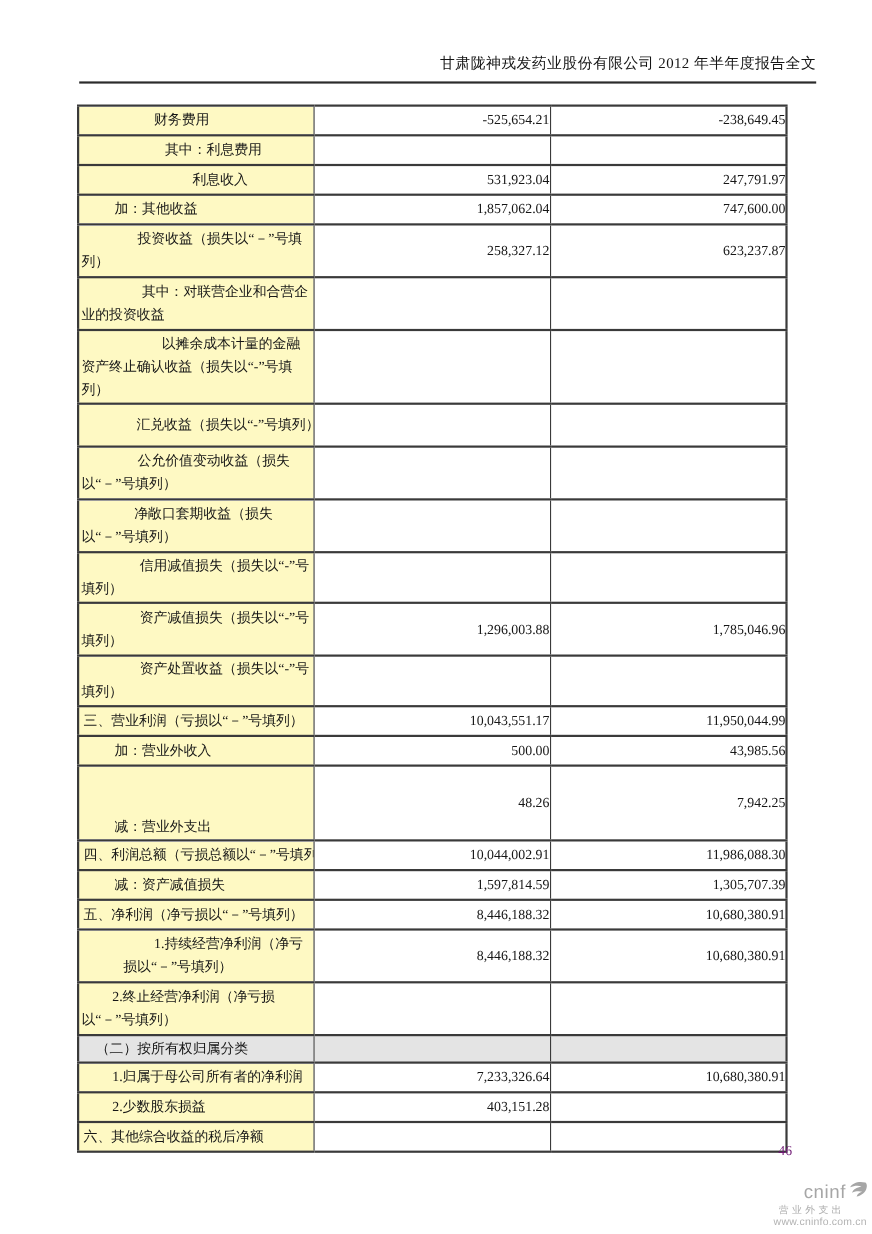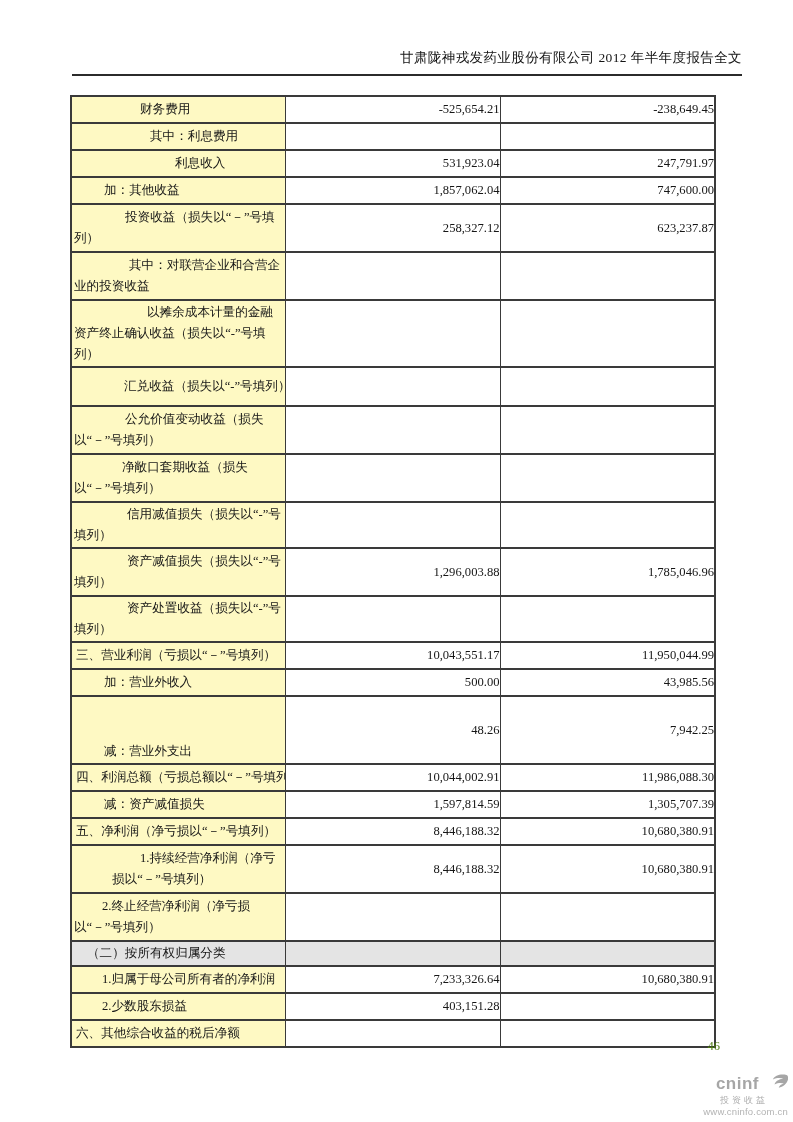--- a/index.html
+++ b/index.html
@@ -49,32 +49,32 @@
   }
   .lbl.nowrap{white-space:nowrap;}
   td.c2,td.c3{
     text-align:right;
     padding-right:5px;
     font-variant-numeric:lining-nums;
   }
   
   .page-number{
     position:absolute;left:686px;top:1039px;width:34px;
-    text-align:right;font-size:12.5px;color:#4d7c0f;
+    text-align:right;font-size:12.5px;color:#701a75;
   }
   .cninfo-logo{
     position:absolute;top:1074px;right:5px;
     text-align:right;
     color:#a9a9a9;
     font-family:"Liberation Sans","DejaVu Sans",sans-serif;
     line-height:1.1;
   }
   .brand-row{
-    display:flex;align-items:center;justify-content:flex-end;gap:11px;
-    font-weight:bold;font-size:17px;letter-spacing:.5px;color:#a6a6a6;
+    display:flex;align-items:center;justify-content:flex-end;gap:1px;
+    font-weight:normal;font-size:17px;letter-spacing:.5px;color:#a6a6a6;
   }
   .brand-cn{font-size:9px;letter-spacing:3px;color:#adadad;margin:1px 20px 1px 0;}
   .brand-url{font-size:9.5px;color:#b3b3b3;letter-spacing:.2px;}
 </style>
 </head>
 <body>
 
 <div class="page-header">甘肃陇神戎发药业股份有限公司 2012 年半年度报告全文</div>
 
 <table class="fin">
@@ -266,15 +266,15 @@
 
 <div class="cninfo-logo">
   <div class="brand-row">
     <span>cninf</span>
     <span>
       <svg width="18" height="16" viewBox="0 0 20 18" aria-hidden="true">
         <path fill="#a6a6a6" d="M18.5 1.2c-6.5-1.6-13.2.3-15.4 4.9 3.8-1.9 8.6-2 11.6-1-4.9 1-8.7 3-9.7 6.6 3.7-1.8 7.6-1.9 10.4-1-3 1-4.9 2.2-5.7 4.8 4.8-.9 9.5-4.5 10.5-9.6.6-2.7-.5-4.2-1.7-4.7z"></path>
       </svg>
     </span>
   </div>
-  <div class="brand-cn">投资收益</div>
+  <div class="brand-cn">营业外支出</div>
   <div class="brand-url">www.cninfo.com.cn</div>
 </div>
 
 </body></html>

